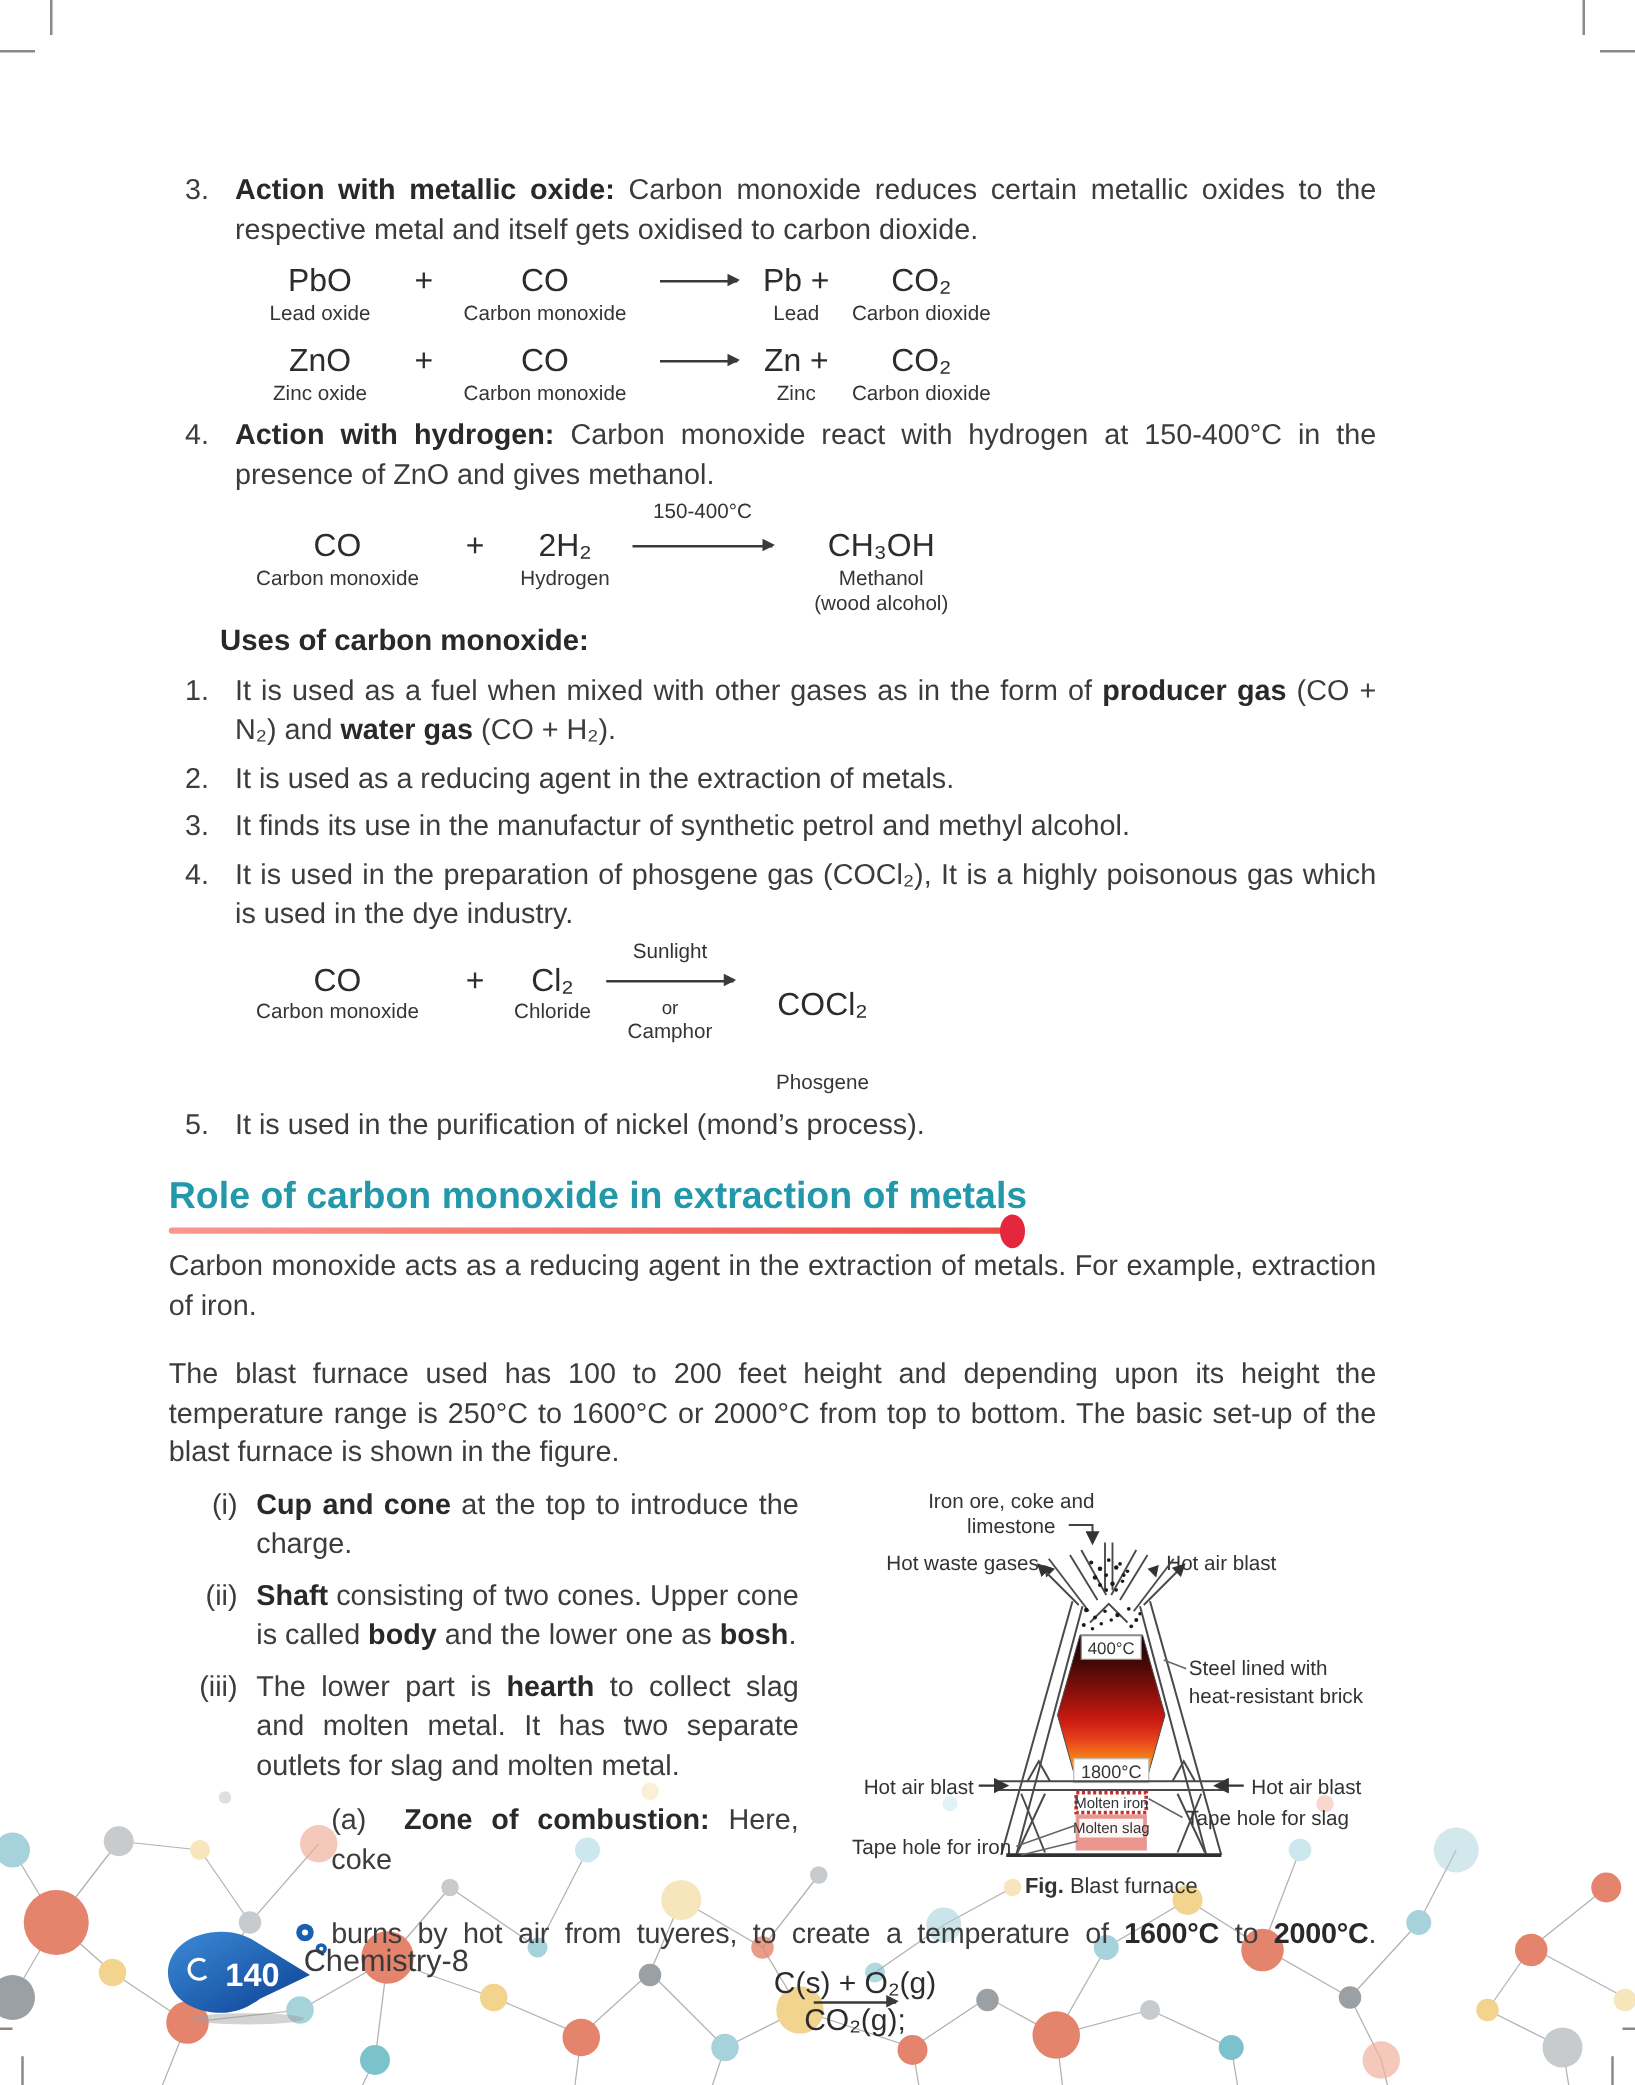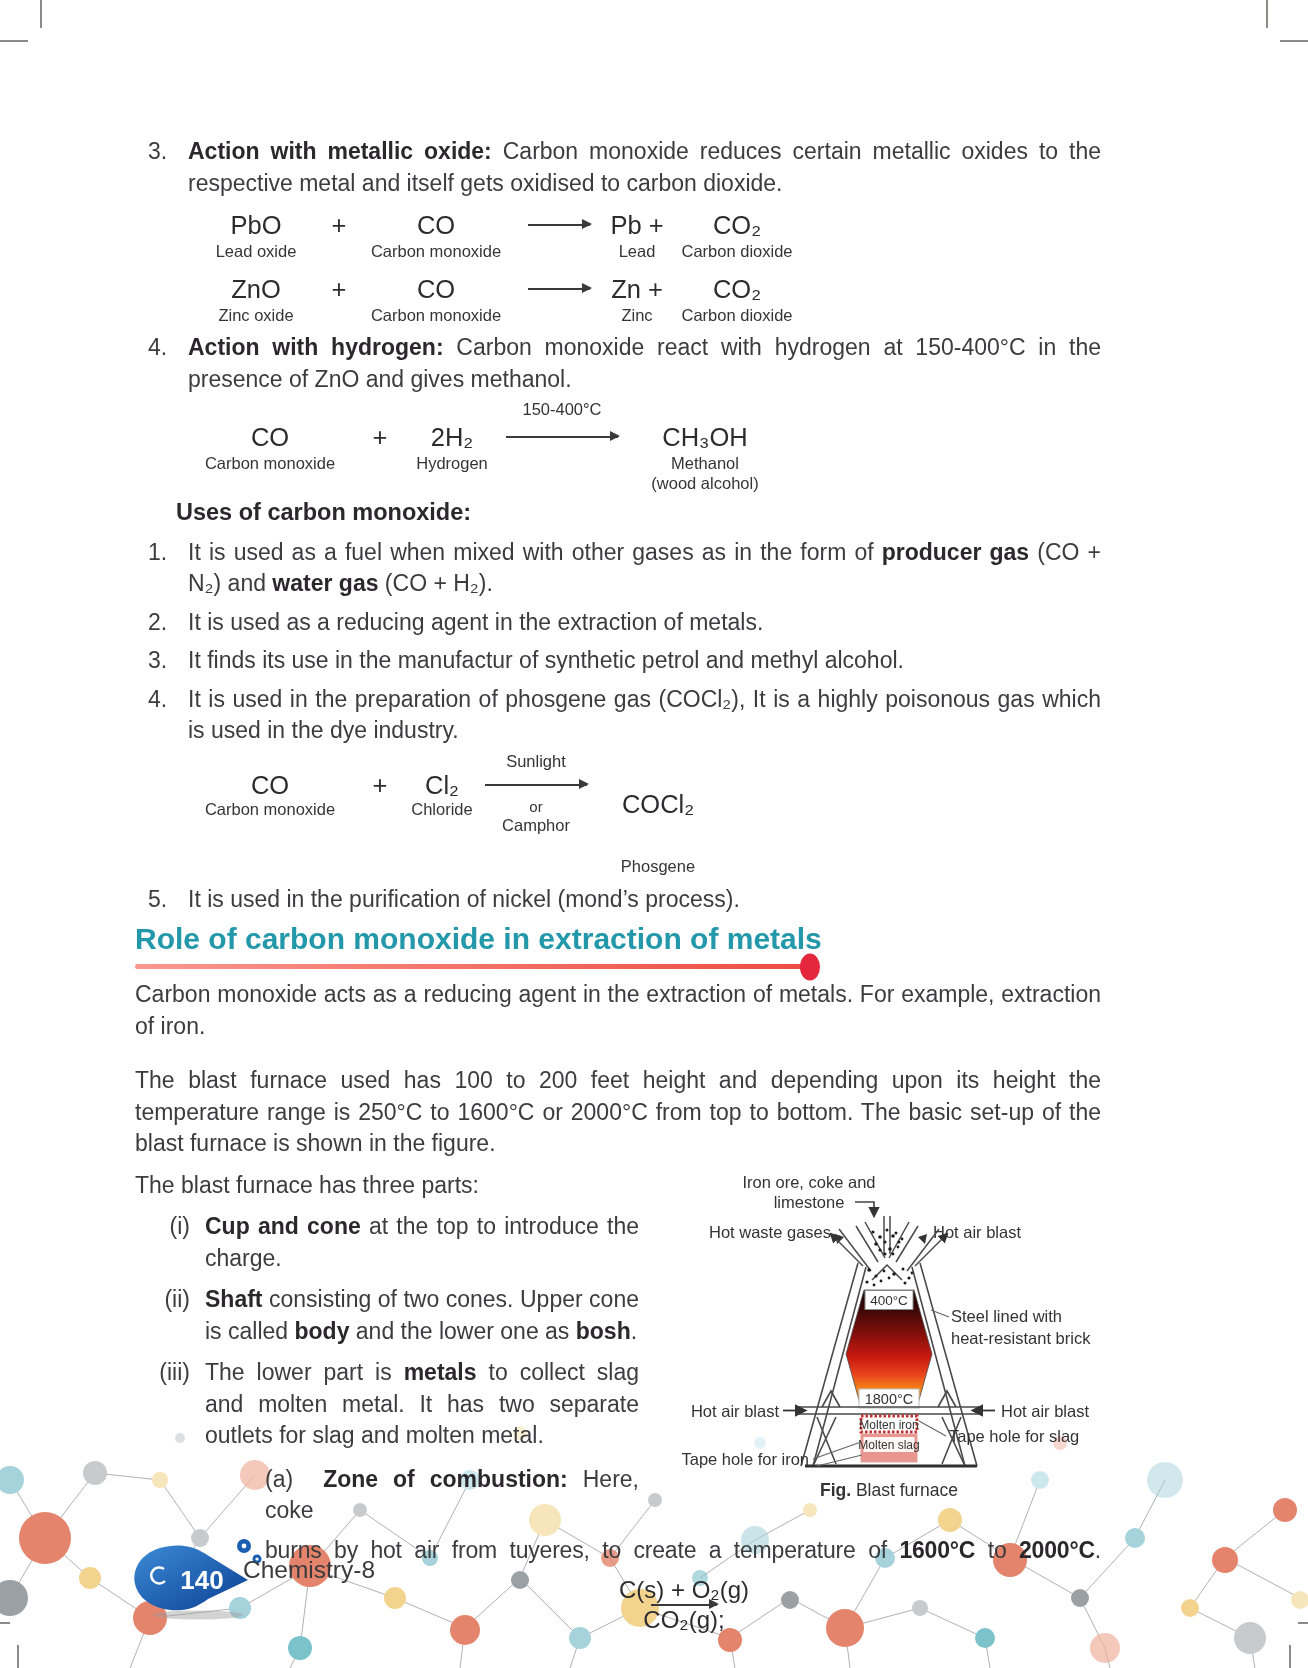--- a/index.html
+++ b/index.html
@@ -21,21 +21,21 @@
   .eq-f{height:32px;line-height:32px;font-size:25.5px;white-space:nowrap;color:#2c2c2e;}
   .eq-fr{height:32px;display:flex;align-items:center;}
   .eq-l{font-size:16.5px;line-height:20px;white-space:nowrap;color:#353535;}
   .eq-or{font-size:15px;line-height:16px;color:#333;}
   .arr{position:relative;height:2px;background:#3a3a3a;}
   .arr::after{content:"";position:absolute;right:-2px;top:-5px;width:0;height:0;
      border-left:10px solid #3a3a3a;border-top:5.5px solid transparent;border-bottom:5.5px solid transparent;}
   .cl2 .eq-top{height:20px;}
   .cl2 .eq-f,.cl2 .eq-fr{height:28px;line-height:28px;}
   
-  .sect-h{font-size:30px;line-height:40px;font-weight:700;color:#2398aa;margin:4px 0 0;}
+  .sect-h{font-size:30px;line-height:40px;font-weight:700;color:#2398aa;margin:22px 0 0;}
   .rule{position:relative;margin-top:5px;width:676px;height:5px;border-radius:3px;
         background:linear-gradient(to right,#f9978f,#ee4b41);}
   .rule .dot{position:absolute;right:-9px;top:50%;transform:translateY(-50%);
         width:20px;height:27px;border-radius:50%;background:#e5273d;}
   
   .fig{float:right;width:442px;margin:-26px 0 16px 20px;}
   .fig svg text{font-family:"Liberation Sans","DejaVu Sans",sans-serif;fill:#333;}
   .zone-l1{margin-left:130px;text-align:justify;text-align-last:justify;}
   .zone-l2{clear:right;margin-left:130px;text-align:justify;text-align-last:justify;letter-spacing:-0.2px;}
   .eq-c{display:flex;align-items:center;margin-left:132px;font-size:24px;color:#2c2c2e;flex-direction:column;}
@@ -322,34 +322,33 @@
           <text x="292" y="174" text-anchor="start" font-size="16.5">heat-resistant brick</text>
           <path d="M290,147 L272,140" stroke="#666" stroke-width="1.2"></path>
           <text x="290" y="272" text-anchor="start" font-size="16.5">Tape hole for slag</text>
           <path d="M287,266 L260,251" stroke="#666" stroke-width="1.2"></path>
           <text x="150" y="295" text-anchor="end" font-size="16.5">Tape hole for iron</text>
           <path d="M154,289 L202,272 M158,296 L203,285" stroke="#666" stroke-width="1.2" fill="none"></path>
 
           <text x="230" y="326" text-anchor="middle" font-size="17.5"><tspan font-weight="bold">Fig.</tspan><tspan> Blast furnace</tspan></text>
         </svg>
       </figure>
-      <span>The blast furnace has three parts:</span>
     </div>
 
     <div class="li rli mt-r">
       <span class="num">(i)</span>
       <div class="body para"><span class="b">Cup and cone</span><span> at the top to introduce the charge.</span></div>
     </div>
     <div class="li rli mt-r">
       <span class="num">(ii)</span>
       <div class="body para"><span class="b">Shaft</span><span> consisting of two cones. Upper cone is called </span><span class="b">body</span><span> and the lower one as </span><span class="b">bosh</span><span>.</span></div>
     </div>
     <div class="li rli mt-r">
       <span class="num">(iii)</span>
-      <div class="body para"><span>The lower part is </span><span class="b">metals</span><span> to collect slag and molten metal. It has two separate outlets for slag and molten metal.</span></div>
+      <div class="body para"><span>The lower part is </span><span class="b">hearth</span><span> to collect slag and molten metal. It has two separate outlets for slag and molten metal.</span></div>
     </div>
 
     <div class="para zone-l1 mt-z1"><span>(a)</span>&nbsp; <span class="b">Zone of combustion:</span><span> Here, coke</span></div>
     <div class="para zone-l2 mt-z2"><span>burns by hot air from tuyeres, to create a temperature of </span><span class="b">1600°C</span><span> to </span><span class="b">2000°C</span><span>.</span></div>
 
     <div class="eq-c mt-eqc">
       <span>C(s) + O₂(g)</span>
       <div class="arr"></div>
       <span>CO₂(g);</span>
     </div>

